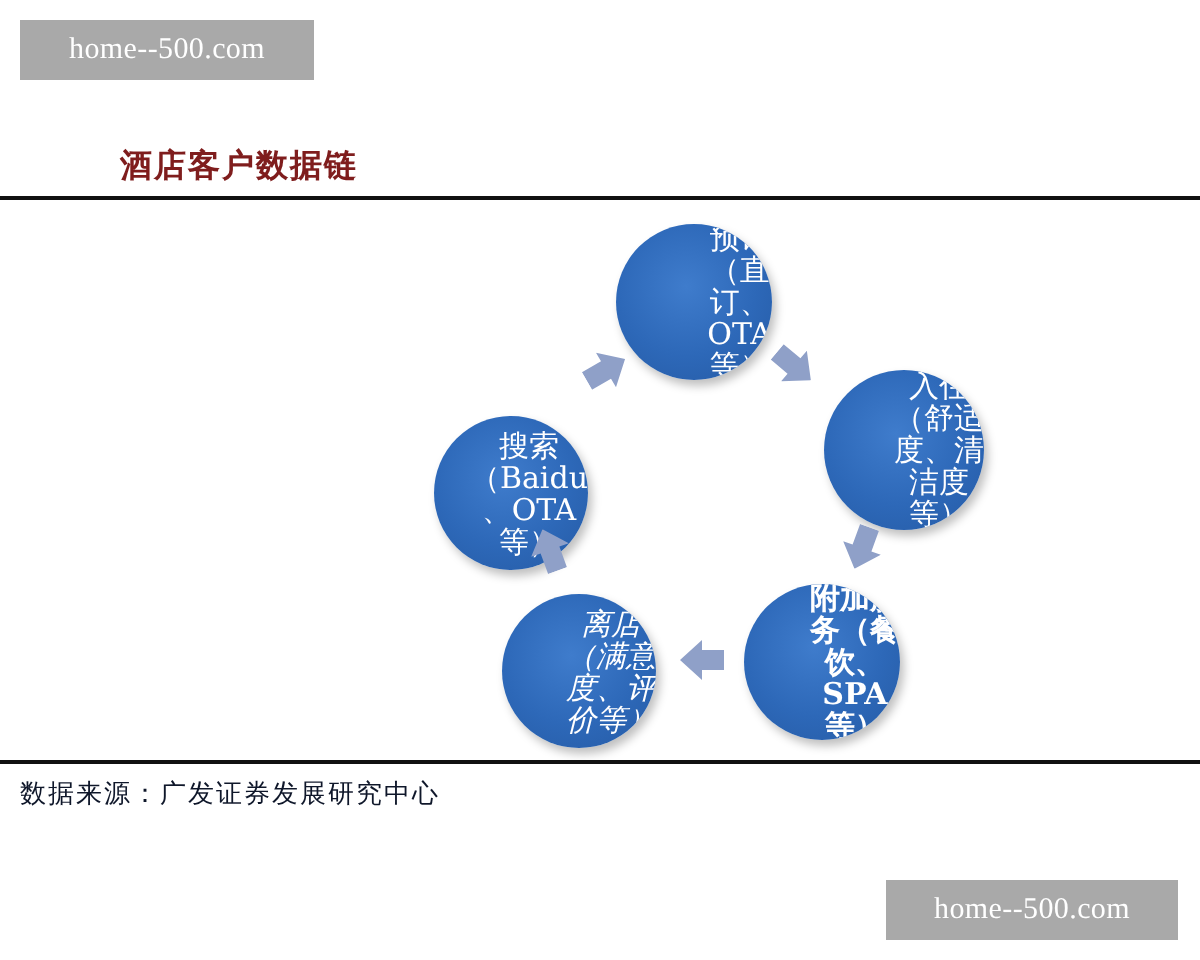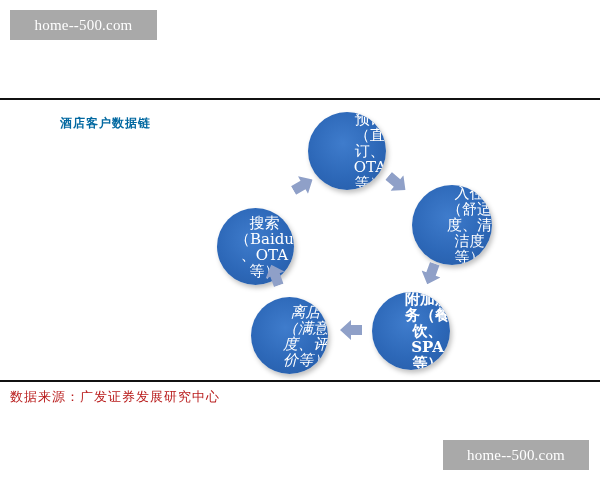--- a/index.html
+++ b/index.html
@@ -11,30 +11,30 @@
     position: absolute; background: #a9a9a9; color: #ffffff;
     font-family: Liberation Serif, serif; font-size: 15px;
     display: flex; align-items: center; justify-content: center;
     letter-spacing: 0.2px;
   }
   #wm-top { left: 10px; top: 10px; width: 147px; height: 30px; }
   #wm-bottom { left: 443px; top: 440px; width: 146px; height: 30px; }
 
   .title {
     position: absolute; left: 60px; top: 73px;
-    font-family: "DejaVu Serif", serif; font-weight: bold; font-size: 12px;
-    color: #0369a1; letter-spacing: 1px; margin-top: 42px;
+    font-family: "DejaVu Serif", serif; font-weight: bold; font-size: 16px;
+    color: #7f1d1d; letter-spacing: 1px;
   }
   .rule { position: absolute; left: 0; width: 600px; background: #111; }
   #rule-top { top: 98px; height: 2px; }
   #rule-bottom { top: 380px; height: 2px; }
 
   .source {
     position: absolute; left: 10px; top: 388px;
-    font-family: "DejaVu Serif", serif; font-size: 13px; color: #b91c1c;
+    font-family: "DejaVu Serif", serif; font-size: 13px; color: #0f172a;
     letter-spacing: 1px;
   }
 
   .node {
     position: absolute; border-radius: 50%;
     background: radial-gradient(circle at 45% 40%, #3f7ccc 0%, #2d68b8 55%, #255aa4 100%);
     box-shadow: 2px 3px 5px rgba(0,0,0,0.25);
     color: #ffffff; text-align: center;
     display: flex; align-items: center; justify-content: flex-end;
     font-family: "DejaVu Serif", serif; font-size: 15px; line-height: 16px;

